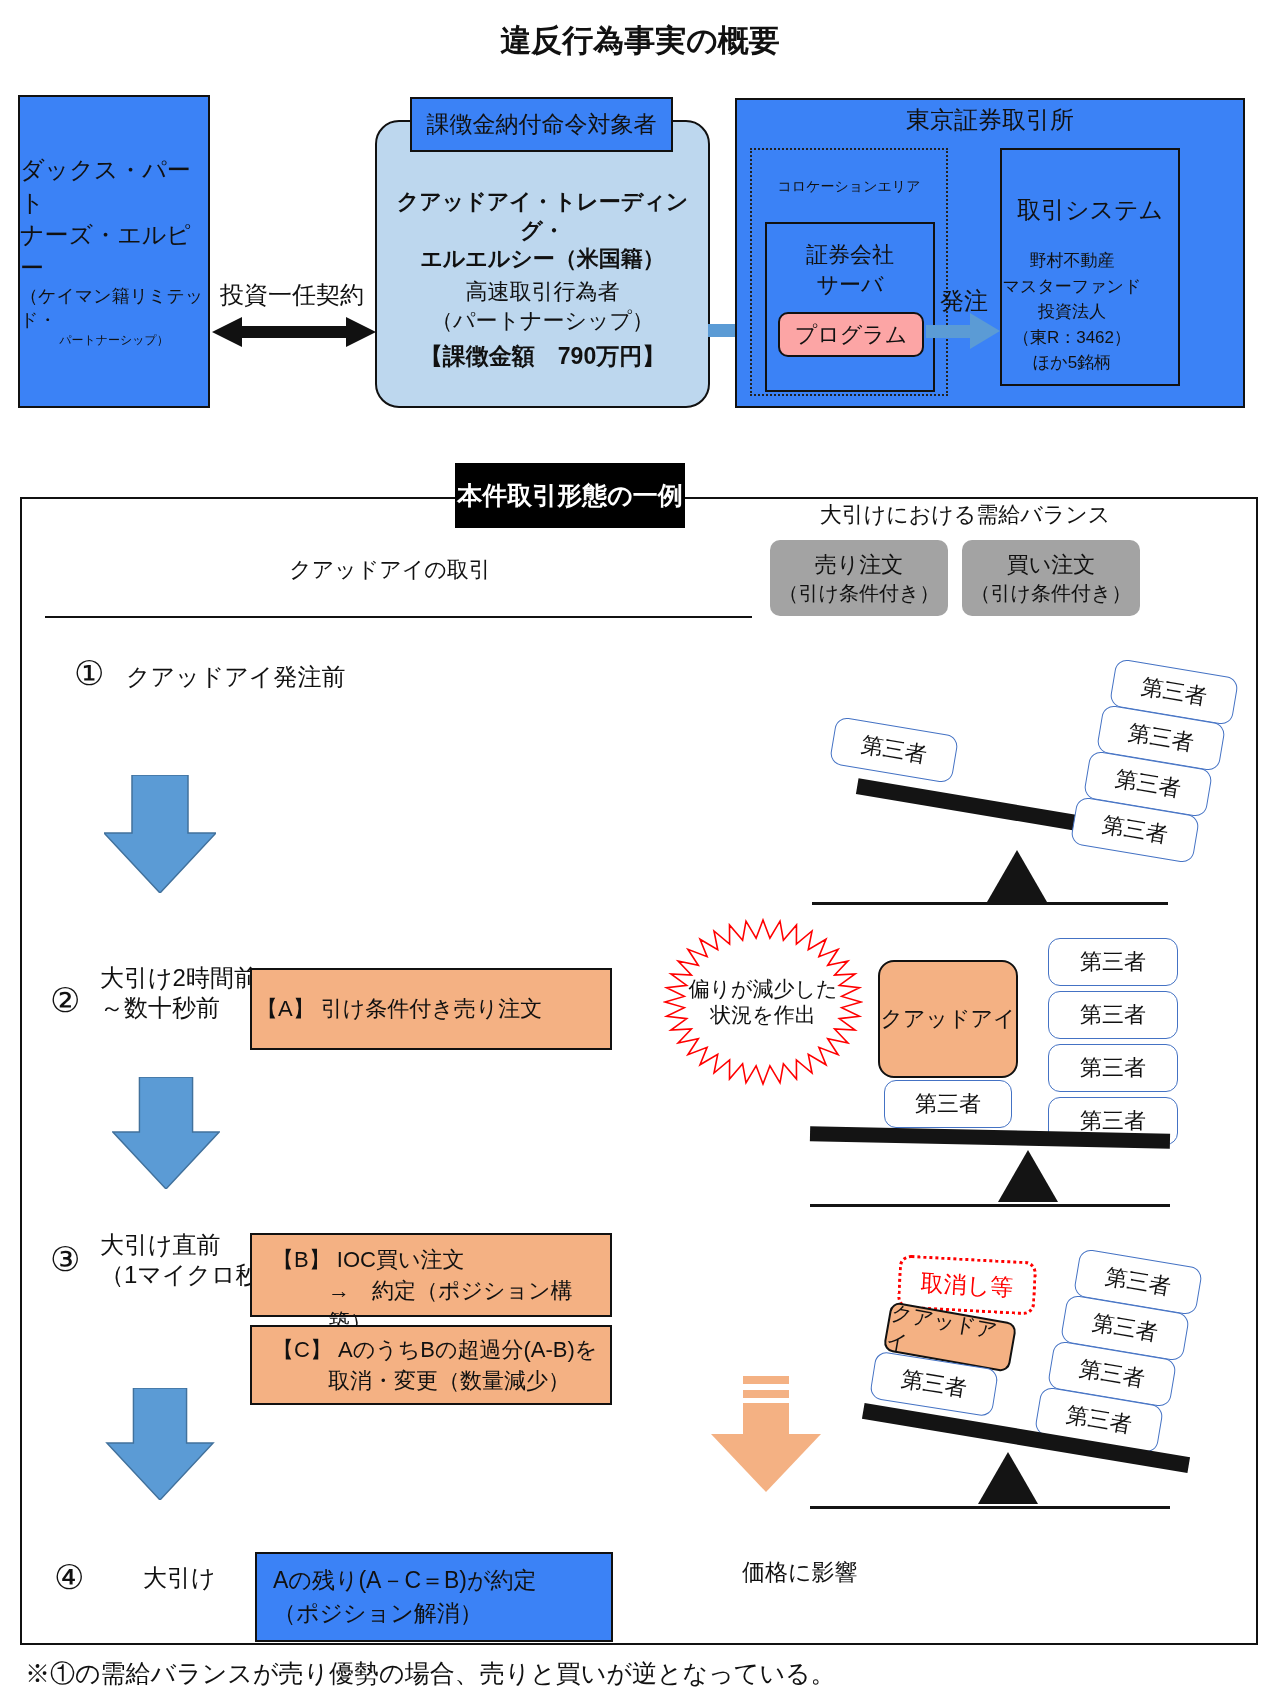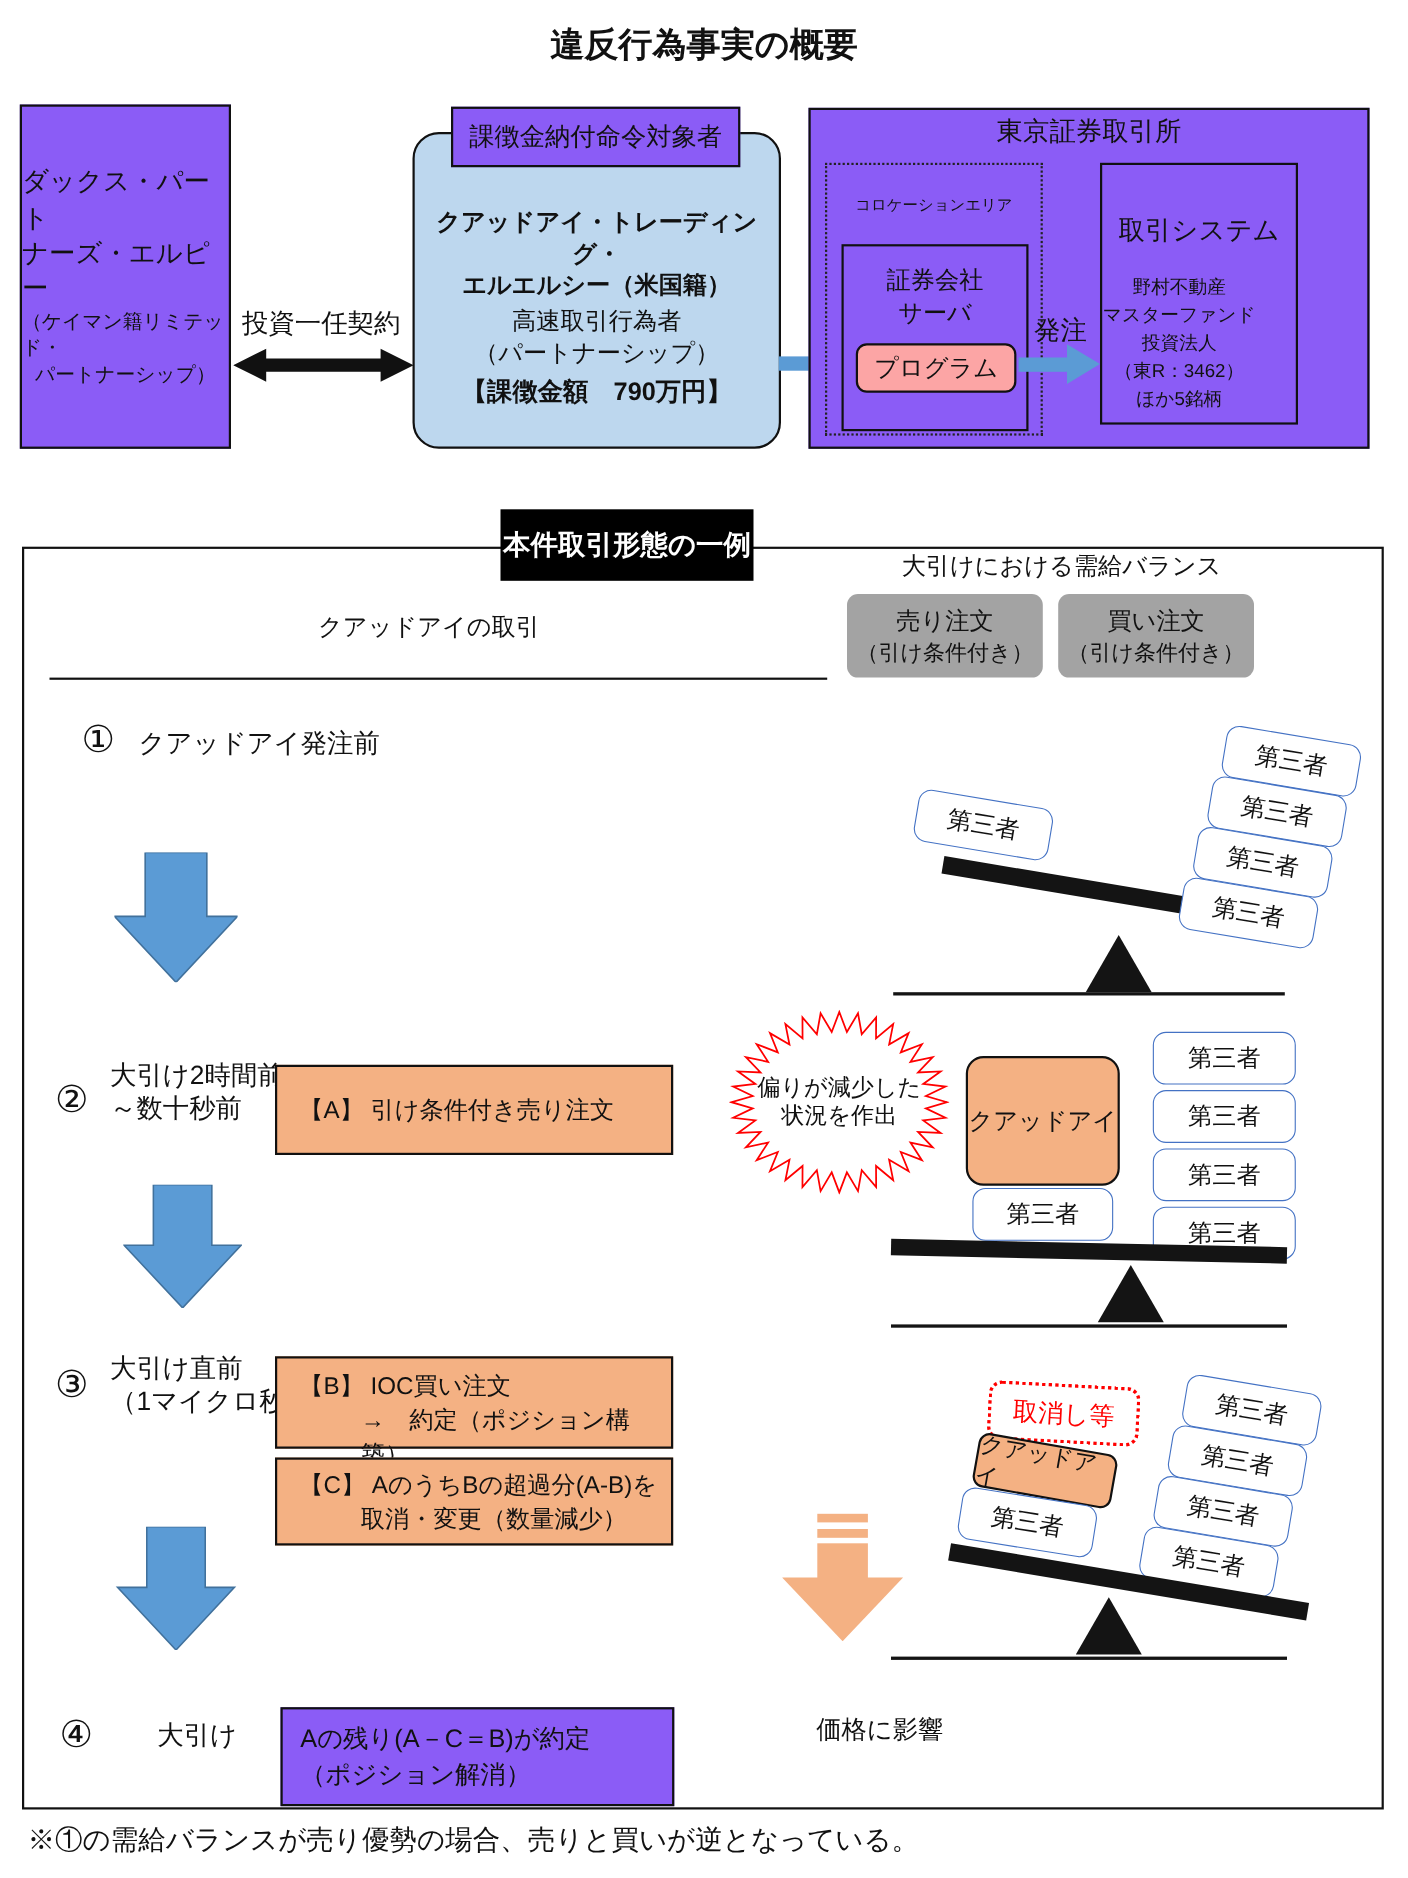--- a/index.html
+++ b/index.html
@@ -1,21 +1,21 @@
 <!DOCTYPE html>
 <html><head>
 <meta charset="utf-8">
 <style>
   html,body{margin:0;padding:0;background:#fff;}
   .page{position:relative;width:1280px;height:1707px;background:#fff;overflow:hidden;
         font-family:"Liberation Sans",sans-serif;color:#111;}
   .abs{position:absolute;}
   .t{position:absolute;text-align:center;line-height:1.25;}
   .tl{position:absolute;text-align:left;line-height:1.25;}
-  .box{position:absolute;background:#8b5cf6;border:2px solid #111;box-sizing:border-box;}
+  .box{position:absolute;background:#3b82f6;border:2px solid #111;box-sizing:border-box;}
   .blue-round{position:absolute;background:#BDD7EE;border:2.5px solid #111;border-radius:24px;box-sizing:border-box;}
   .pill{position:absolute;background:#a3a3a3;border-radius:10px;box-sizing:border-box;
         display:flex;flex-direction:column;align-items:center;justify-content:center;}
   .tp{position:absolute;width:124px;height:48px;background:#fff;border:1.5px solid #4472C4;border-radius:12px;
       box-sizing:border-box;display:flex;align-items:center;justify-content:center;font-size:22px;}
   .orange{position:absolute;background:#F4B183;border:2px solid #111;box-sizing:border-box;}
   .plank{position:absolute;background:#141414;}
   .fulcrum{position:absolute;width:0;height:0;border-left:30px solid transparent;
            border-right:30px solid transparent;border-bottom:52px solid #141414;}
   .baseline{position:absolute;height:2.5px;background:#141414;}
@@ -27,21 +27,21 @@
 <body>
 
 <div class="page">
 
   <div class="t bold" style="left:320px;top:22px;width:640px;font-size:31px;">違反行為事実の概要</div>
 
   <div class="box" style="left:18px;top:95px;width:192px;height:313px;display:flex;flex-direction:column;align-items:center;justify-content:center;">
     <div style="font-size:24px;line-height:1.35;">ダックス・パート</div>
     <div style="font-size:24px;line-height:1.35;">ナーズ・エルピー</div>
     <div style="font-size:18px;line-height:1.35;">（ケイマン籍リミテッド・</div>
-    <div style="font-size:18px;line-height:1.35;font-family:Liberation Serif, serif;">パートナーシップ）</div>
+    <div style="font-size:12px;line-height:1.35;font-family:Liberation Serif, serif;">パートナーシップ）</div>
   </div>
 
   <div class="t" style="left:200px;top:280px;width:184px;font-size:24px;">投資一任契約</div>
   <svg style="left:212px;top:314px;" width="164" height="36" viewBox="0 0 164 36">
     <polygon points="0,18 30,3 30,12 134,12 134,3 164,18 134,33 134,24 30,24 30,33" fill="#111"></polygon>
   </svg>
 
   <div class="blue-round" style="left:375px;top:120px;width:335px;height:288px;"></div>
   <div class="box t" style="left:410px;top:97px;width:263px;height:55px;display:flex;align-items:center;justify-content:center;font-size:23px;">
     <span>課徴金納付命令対象者</span>
@@ -133,21 +133,21 @@
     </div>
   <div class="fulcrum" style="left:987px;top:850px;"></div>
   <div class="baseline" style="left:812px;top:902px;width:356px;"></div>
 
   <div class="tl circle-num" style="left:50px;top:983px;">②</div>
   <div class="tl" style="left:100px;top:963px;font-size:24px;">
     <div>大引け2時間前</div>
     <div>～数十秒前</div>
   </div>
 
-  <div class="orange" style="left:250px;top:968px;width:362px;height:82px;display:flex;align-items:center;padding-left:20px;font-size:22px;">
+  <div class="orange" style="left:250px;top:968px;width:362px;height:82px;display:flex;align-items:center;padding-left:4px;font-size:22px;">
     <span>【A】 引け条件付き売り注文</span>
   </div>
 
   <svg style="left:663px;top:918px;" width="200" height="168" viewBox="0 0 200 168">
     <polygon id="starburst-poly" points="198.0,84.0 178.7,89.6 196.5,98.2 176.3,100.6 192.1,112.0 171.6,111.0 184.9,125.0 164.7,120.7 175.1,136.7 155.9,129.3 163.0,146.8 145.3,136.4 149.0,155.0 133.4,142.0 133.5,161.1 120.4,145.8 117.0,164.8 106.9,147.8 100.0,166.0 93.1,147.8 83.0,164.8 79.6,145.8 66.5,161.1 66.6,142.0 51.0,155.0 54.7,136.4 37.0,146.8 44.1,129.3 24.9,136.7 35.3,120.7 15.1,125.0 28.4,111.0 7.9,112.0 23.7,100.6 3.5,98.2 21.3,89.6 2.0,84.0 21.3,78.4 3.5,69.8 23.7,67.4 7.9,56.0 28.4,57.0 15.1,43.0 35.3,47.3 24.9,31.3 44.1,38.7 37.0,21.2 54.7,31.6 51.0,13.0 66.6,26.0 66.5,6.9 79.6,22.2 83.0,3.2 93.1,20.2 100.0,2.0 106.9,20.2 117.0,3.2 120.4,22.2 133.5,6.9 133.4,26.0 149.0,13.0 145.3,31.6 163.0,21.2 155.9,38.7 175.1,31.3 164.7,47.3 184.9,43.0 171.6,57.0 192.1,56.0 176.3,67.4 196.5,69.8 178.7,78.4" fill="#fff" stroke="#FF0000" stroke-width="1.6"></polygon>
   </svg>
   <div class="t" style="left:663px;top:918px;width:200px;height:168px;display:flex;flex-direction:column;align-items:center;justify-content:center;font-size:21px;">
     <div>偏りが減少した</div>
     <div>状況を作出</div>
   </div>

